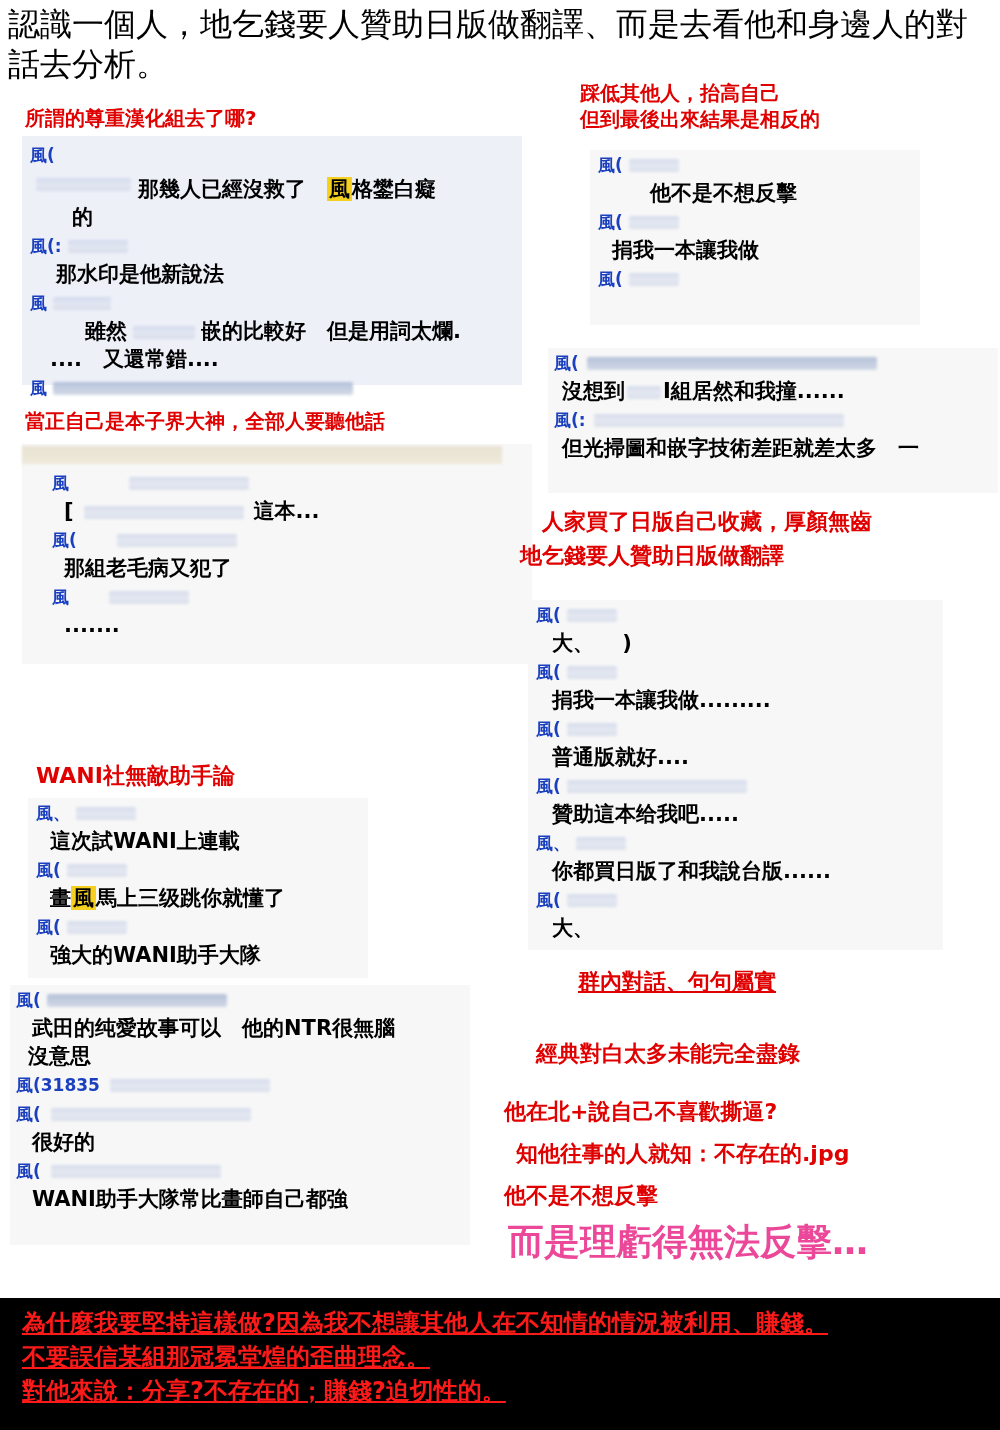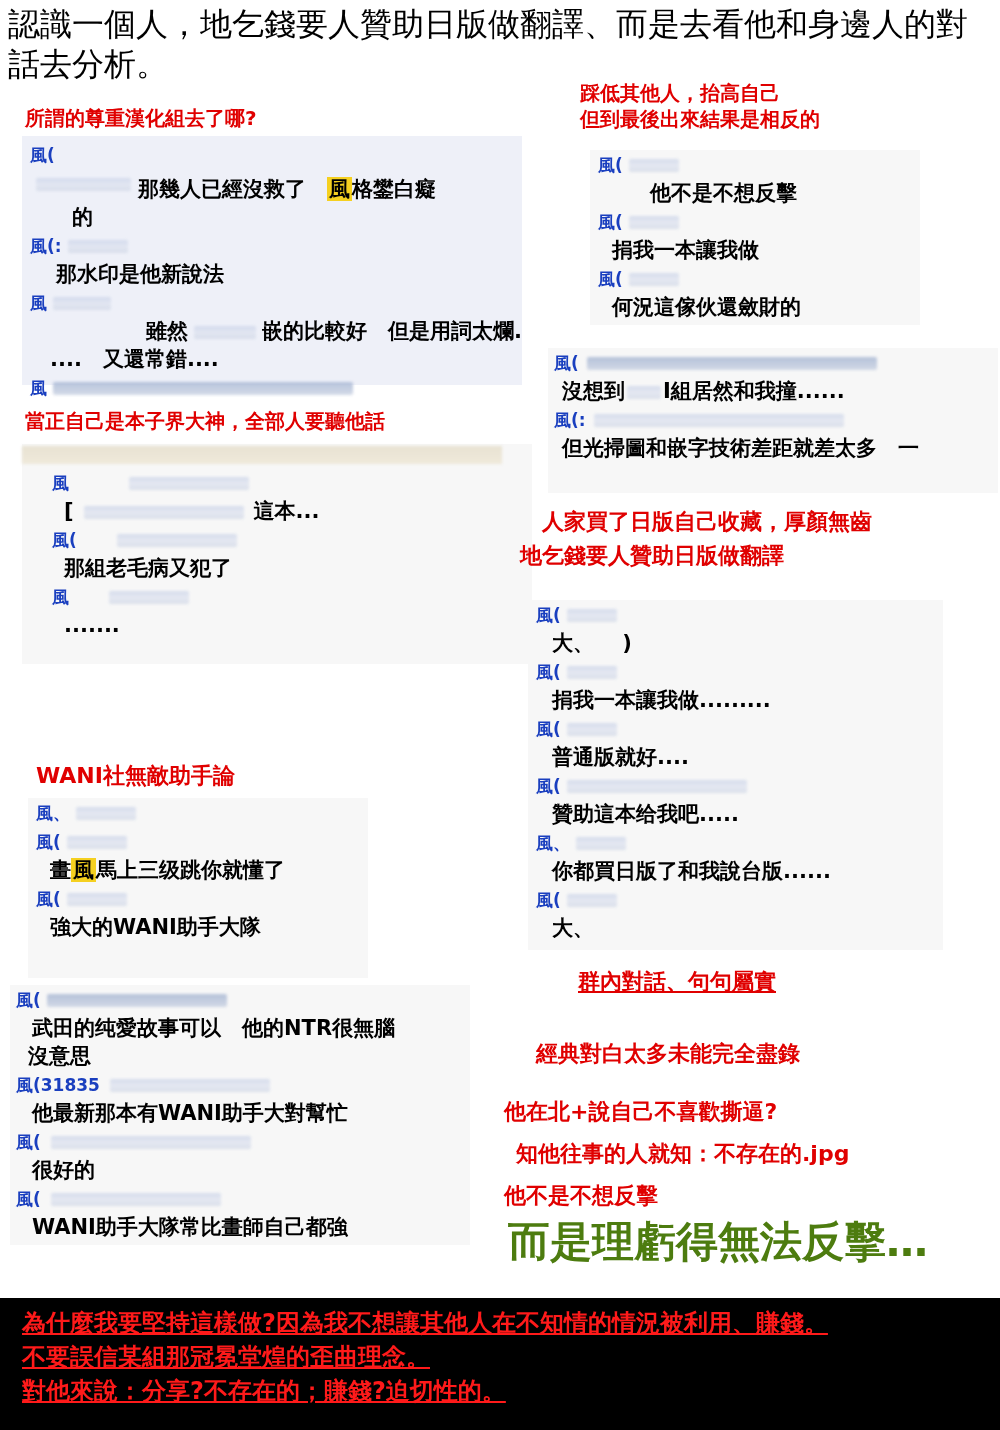--- a/index.html
+++ b/index.html
@@ -11,21 +11,21 @@
   }
   .abs{position:absolute;}
   
   #headline{
     left:8px;top:4px;width:985px;
     font-size:32px;line-height:40px;color:#000;letter-spacing:0px;
     font-weight:400;
   }
   .ann{font-size:20px;line-height:26px;color:#e00000;font-weight:700;}
   .ann-lg{font-size:22px;line-height:28px;color:#e00000;font-weight:700;}
-  .ann-xl{font-size:42px;line-height:40px;color:#4d7c0f;font-weight:700;}
+  .ann-xl{font-size:36px;line-height:40px;color:#ec4899;font-weight:700;}
   .underline{text-decoration:underline;}
 
   
   .chatblock{
     background:#f2f2f7;
     color:#111;
     font-weight:700;
   }
   .chatblock.bluish{background:#eef0f8;}
   .chatblock.whitish{background:#f7f7f7;}
@@ -71,69 +71,68 @@
 <div class="abs ann" style="left:25px;top:105px;">所謂的尊重漢化組去了哪?</div>
 
 <div class="abs chatblock bluish" style="left:22px;top:136px;width:500px;height:245px;padding:4px 0 0 0;">
   <span class="chatline" style="padding-left:8px;"><span class="nick">風(</span></span>
   <span class="chatline" style="padding-left:14px;"><span class="blur" style="width:95px;"></span></span>
   <span class="chatline" style="margin-top:-22px;padding-left:116px;">那幾人已經沒救了　<span class="hlword">風</span>格鐢白癡</span>
   <span class="chatline" style="padding-left:50px;">的</span>
   <span class="chatline" style="padding-left:8px;"><span class="nick">風(:</span><span class="blur" style="width:60px;margin-left:6px;"></span></span>
   <span class="chatline" style="padding-left:34px;">那水印是他新說法</span>
   <span class="chatline" style="padding-left:8px;"><span class="nick">風</span><span class="blur" style="width:58px;margin-left:6px;"></span></span>
-  <span class="chatline" style="padding-left:42px;text-align:right;">雖然<span class="blur" style="width:62px;margin:0 6px;"></span>嵌的比較好　但是用詞太爛.</span>
+  <span class="chatline" style="padding-left:63px;">雖然<span class="blur" style="width:62px;margin:0 6px;"></span>嵌的比較好　但是用詞太爛.</span>
   <span class="chatline" style="padding-left:28px;">....　又還常錯....</span>
   <span class="chatline" style="padding-left:8px;"><span class="nick">風</span><span class="blur dark" style="width:300px;margin-left:6px;"></span></span>
 </div>
 
 <div class="abs ann" style="left:25px;top:408px;">當正自己是本子界大神，全部人要聽他話</div>
 
 <div class="abs chatblock whitish" style="left:22px;top:444px;width:510px;height:220px;">
   <span class="chatline topbar-smear" style="margin:2px 4px 4px 0;width:480px;"></span>
   <span class="chatline" style="padding-left:30px;"><span class="nick">風</span><span class="blur" style="width:120px;margin-left:60px;"></span></span>
   <span class="chatline" style="padding-left:42px;">[<span class="blur" style="width:160px;margin:0 10px;"></span>這本...</span>
   <span class="chatline" style="padding-left:30px;"><span class="nick">風(</span><span class="blur" style="width:120px;margin-left:40px;"></span></span>
   <span class="chatline" style="padding-left:42px;">那組老毛病又犯了</span>
   <span class="chatline" style="padding-left:30px;"><span class="nick">風</span><span class="blur" style="width:80px;margin-left:40px;"></span></span>
   <span class="chatline" style="padding-left:42px;">.......</span>
 </div>
 
 <div class="abs ann-lg" style="left:36px;top:762px;">WANI社無敵助手論</div>
 
 <div class="abs chatblock whitish" style="left:28px;top:798px;width:340px;height:180px;">
   <span class="chatline" style="padding-left:8px;"><span class="nick">風、</span><span class="blur" style="width:60px;margin-left:6px;"></span></span>
+  <span class="chatline" style="padding-left:22px;">這次試WANI上連載</span>
   <span class="chatline" style="padding-left:8px;"><span class="nick">風(</span><span class="blur" style="width:60px;margin-left:6px;"></span></span>
   <span class="chatline" style="padding-left:22px;">畫<span class="hlword">風</span>馬上三级跳你就懂了</span>
   <span class="chatline" style="padding-left:8px;"><span class="nick">風(</span><span class="blur" style="width:60px;margin-left:6px;"></span></span>
   <span class="chatline" style="padding-left:22px;">強大的WANI助手大隊</span>
 </div>
 
 <div class="abs chatblock whitish" style="left:10px;top:985px;width:460px;height:260px;">
   <span class="chatline" style="padding-left:6px;"><span class="nick">風(</span><span class="blur dark" style="width:180px;margin-left:6px;"></span></span>
   <span class="chatline" style="padding-left:22px;">武田的纯愛故事可以　他的NTR很無腦</span>
   <span class="chatline" style="padding-left:18px;">沒意思</span>
   <span class="chatline" style="padding-left:6px;"><span class="nick">風(31835</span><span class="blur" style="width:160px;margin-left:10px;"></span></span>
-  <span class="chatline" style="padding-left:22px;">他最新那本有WANI助手大對幫忙</span>
   <span class="chatline" style="padding-left:6px;"><span class="nick">風(</span><span class="blur" style="width:200px;margin-left:10px;"></span></span>
   <span class="chatline" style="padding-left:22px;">很好的</span>
   <span class="chatline" style="padding-left:6px;"><span class="nick">風(</span><span class="blur" style="width:170px;margin-left:10px;"></span></span>
   <span class="chatline" style="padding-left:22px;">WANI助手大隊常比畫師自己都強</span>
 </div>
 
 <div class="abs ann" style="left:580px;top:80px;">踩低其他人，抬高自己</div>
 <div class="abs ann" style="left:580px;top:106px;">但到最後出來結果是相反的</div>
 
 <div class="abs chatblock whitish" style="left:590px;top:150px;width:330px;height:175px;">
   <span class="chatline" style="padding-left:8px;"><span class="nick">風(</span><span class="blur" style="width:50px;margin-left:6px;"></span></span>
   <span class="chatline" style="padding-left:60px;">他不是不想反擊</span>
   <span class="chatline" style="padding-left:8px;"><span class="nick">風(</span><span class="blur" style="width:50px;margin-left:6px;"></span></span>
   <span class="chatline" style="padding-left:22px;">捐我一本讓我做</span>
   <span class="chatline" style="padding-left:8px;"><span class="nick">風(</span><span class="blur" style="width:50px;margin-left:6px;"></span></span>
-  <span class="chatline" style="padding-left:22px;">何況這傢伙還斂財的</span>
 </div>
 
 <div class="abs chatblock whitish" style="left:548px;top:348px;width:450px;height:145px;">
   <span class="chatline" style="padding-left:6px;"><span class="nick">風(</span><span class="blur dark" style="width:290px;margin-left:8px;"></span></span>
   <span class="chatline" style="padding-left:14px;">沒想到<span class="blur" style="width:34px;margin:0 2px;"></span>I組居然和我撞......</span>
   <span class="chatline" style="padding-left:6px;"><span class="nick">風(:</span><span class="blur" style="width:250px;margin-left:8px;"></span></span>
   <span class="chatline" style="padding-left:14px;">但光掃圖和嵌字技術差距就差太多　一</span>
 </div>
 
 <div class="abs ann-lg" style="left:542px;top:508px;">人家買了日版自己收藏，厚顏無齒</div>

